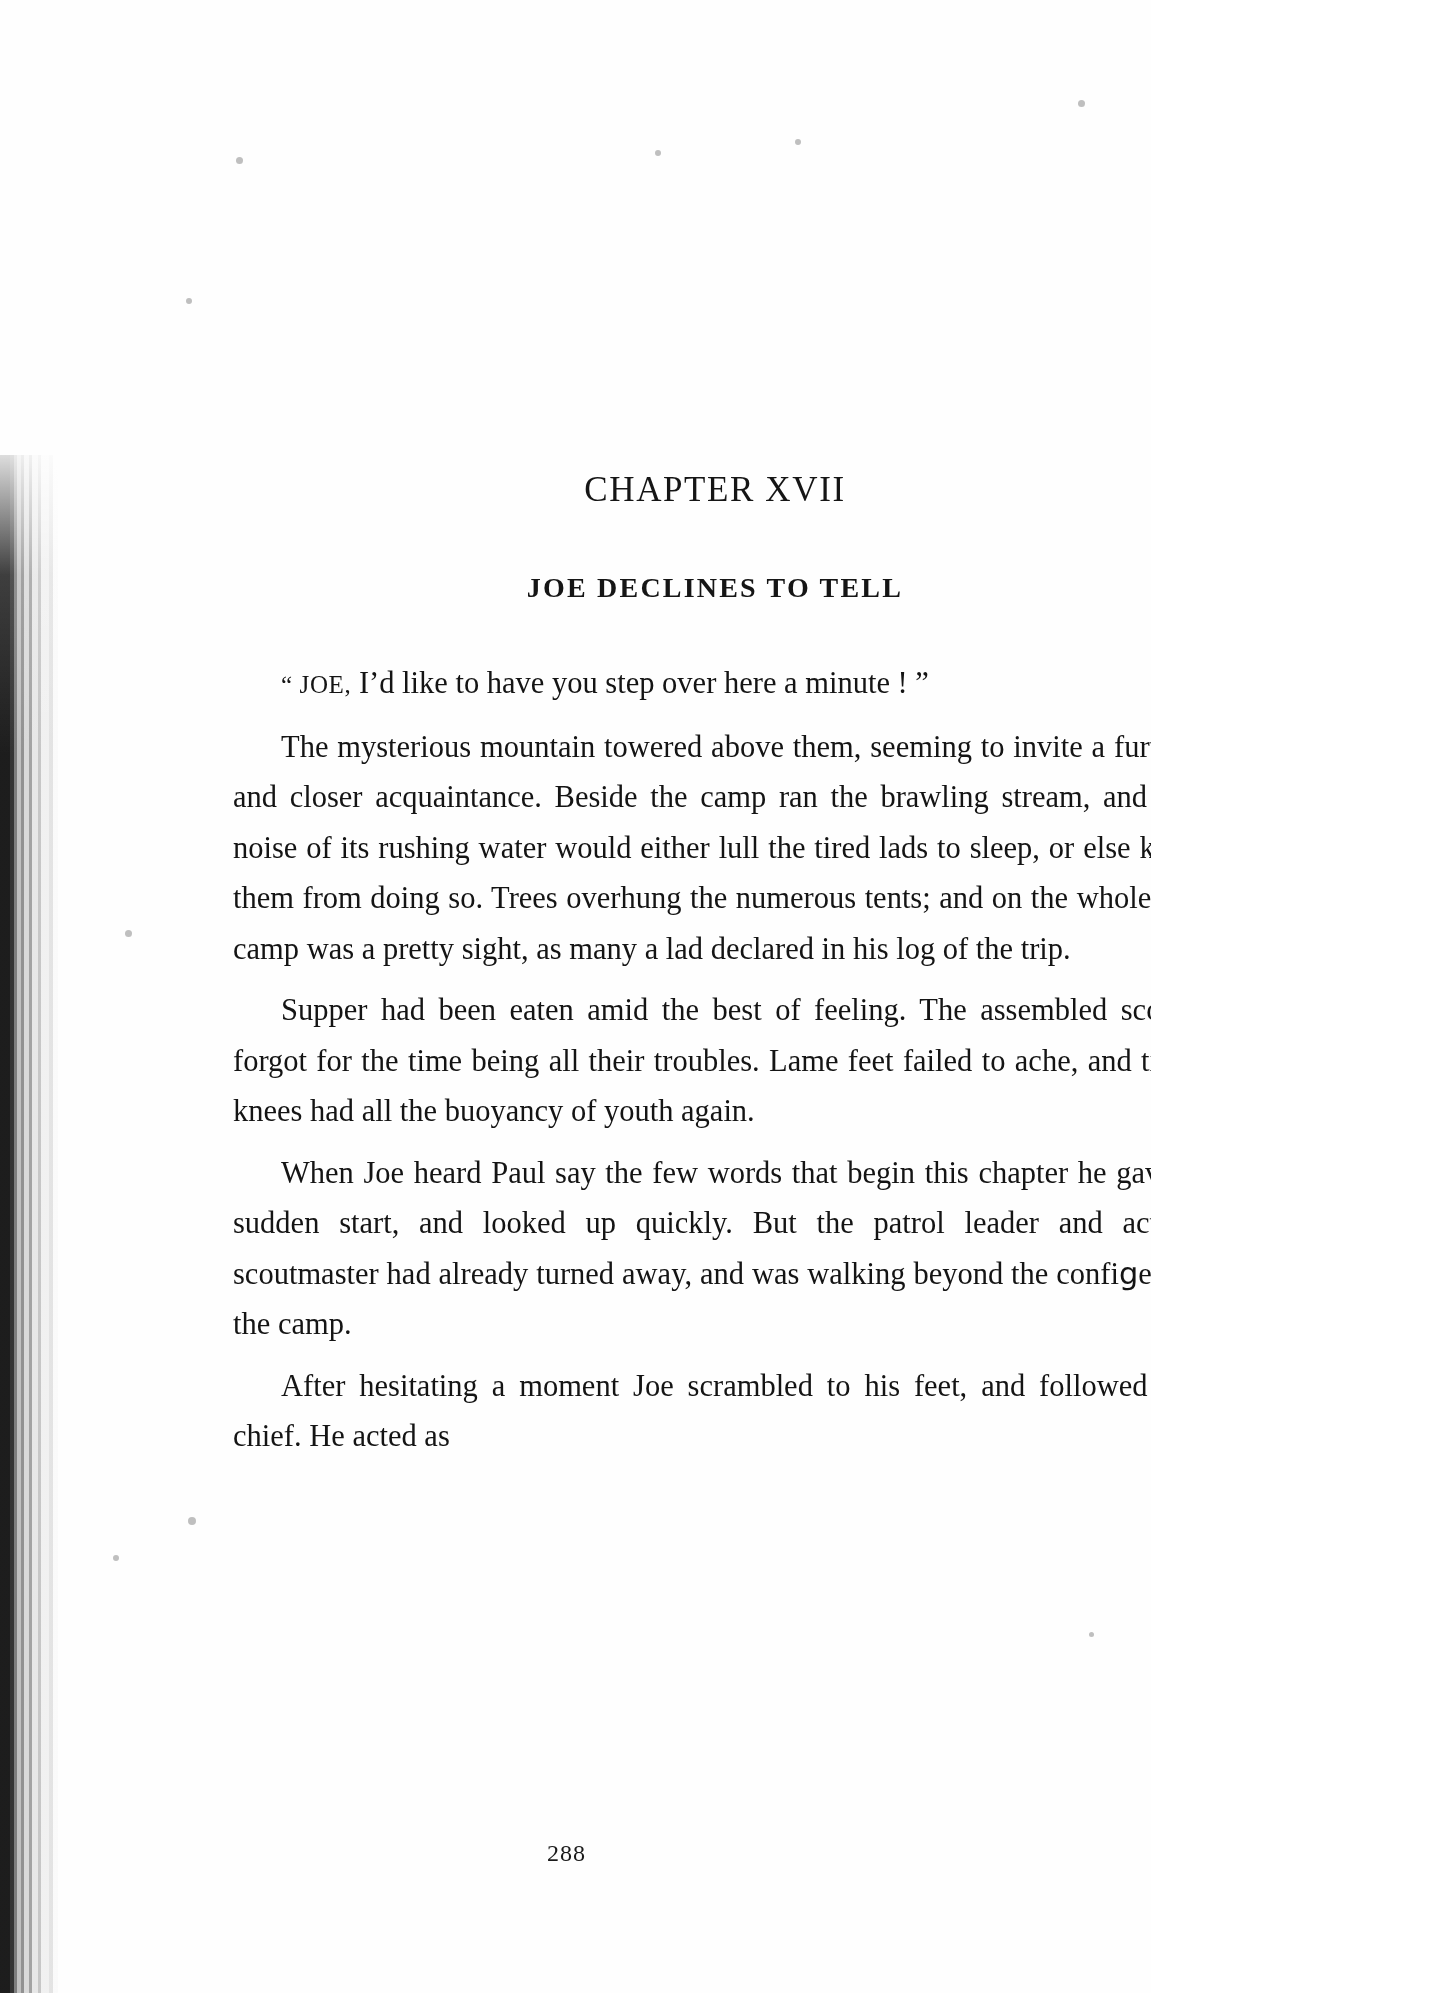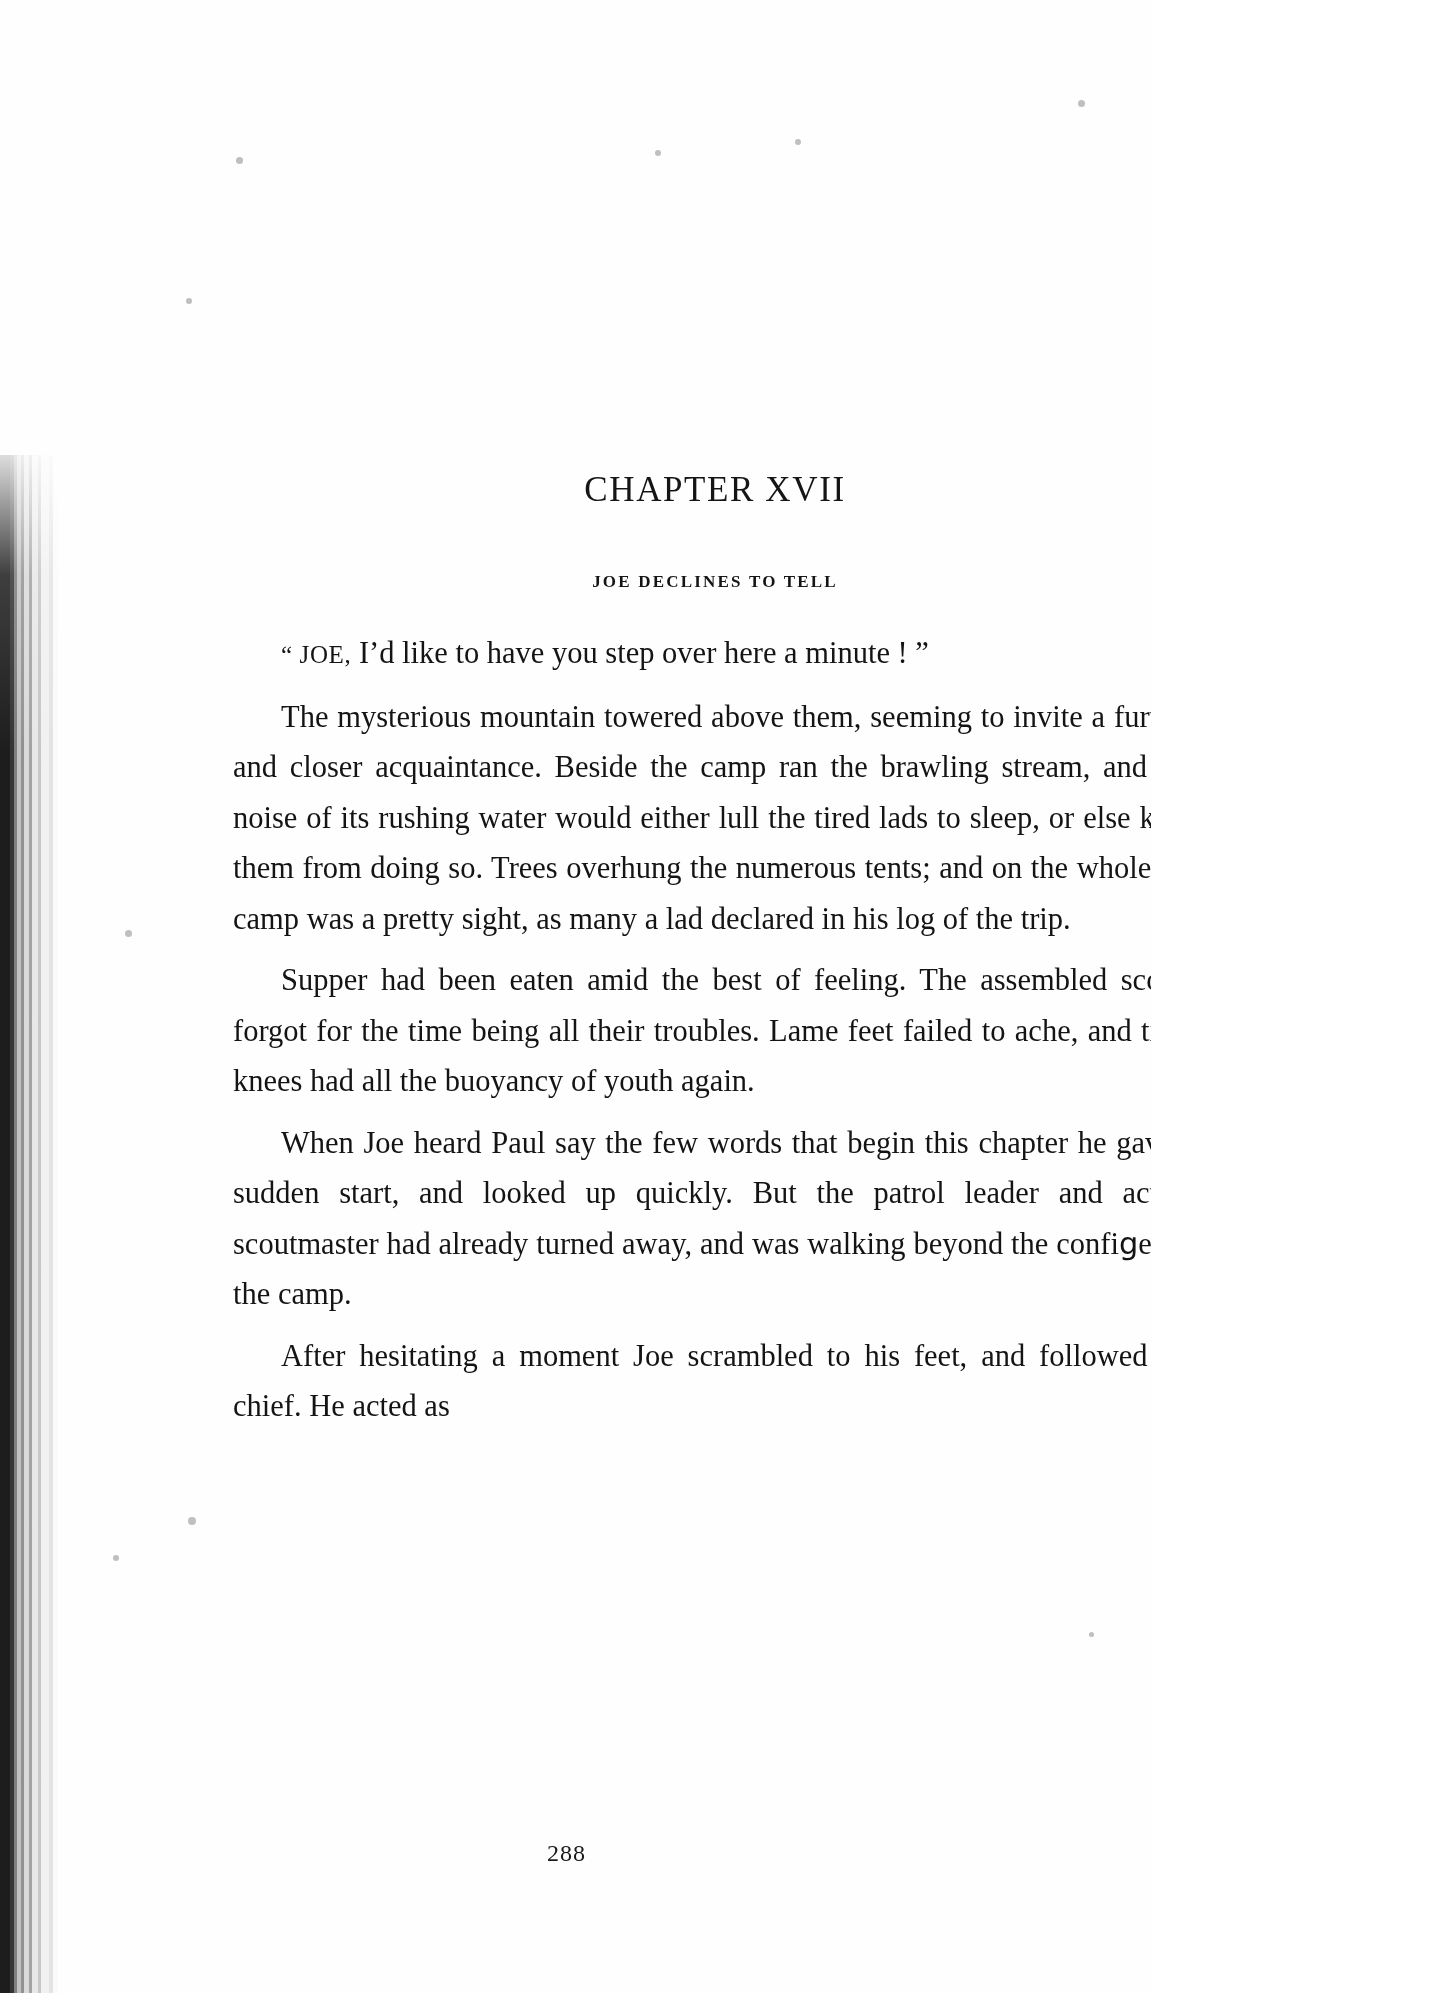--- a/index.html
+++ b/index.html
@@ -69,23 +69,23 @@
     text-align: center;
     font-size: 35px;
     letter-spacing: 1.6px;
     font-weight: normal;
     margin: 0 0 62px 0;
     color: #151515;
   }
 
   .chapter-subtitle {
     text-align: center;
-    font-size: 17px;
+    font-size: 28px;
     letter-spacing: 2.2px;
-    margin: 0 0 36px 0;
+    margin: 0 0 54px 0;
     color: #151515;
   }
 
   p.body {
     margin: 11px;
     font-size: 30.5px;
     line-height: 50.5px;
     text-align: justify;
     text-justify: inter-word;
     color: #141414;

